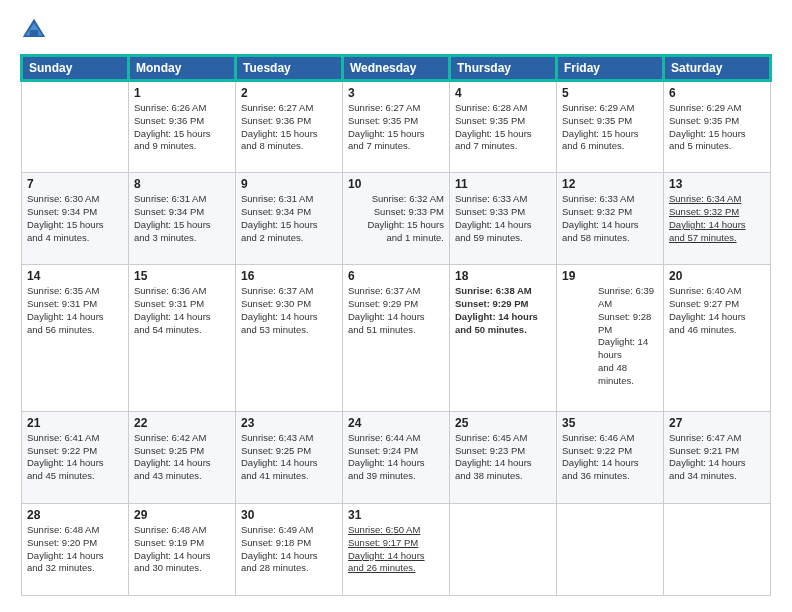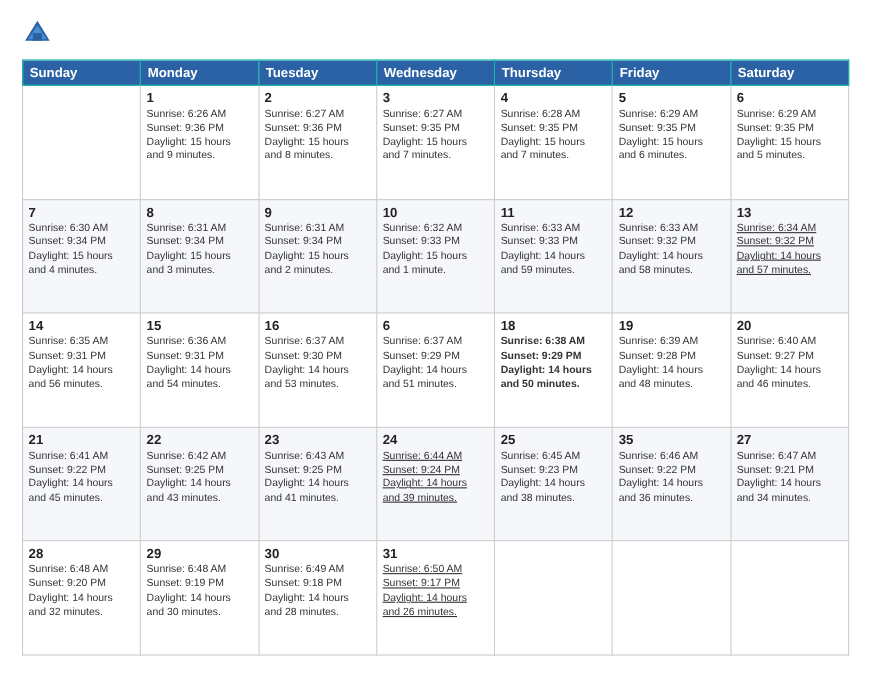--- a/index.html
+++ b/index.html
@@ -56,21 +56,21 @@
       width: 100%;
       border-collapse: collapse;
       flex: 1;
     }
     .calendar th {
       background: #2a62a5;
       color: #fff;
       padding: 4px 6px;
       font-size: 12px;
       font-weight: bold;
-      border: 1px solid #14b8a6;
+      border: 3px solid #14b8a6;
       text-align: left;
     }
     .calendar td {
       border: 1px solid #ccc;
       padding: 4px 5px;
       vertical-align: top;
       width: calc(100% / 7);
       background: #fff;
       height: 80px;
     }
@@ -192,21 +192,21 @@
           </td>
           <td>
             <span class="day-num">9</span>
             <div class="day-detail" style="white-space: pre-line;">Sunrise: 6:31 AM
 Sunset: 9:34 PM
 Daylight: 15 hours
 and 2 minutes.</div>
           </td>
           <td>
             <span class="day-num">10</span>
-            <div class="day-detail" style="white-space: pre-line;">Sunrise: 6:32 AM
+            <div class="day-detail" style="white-space: pre-line; text-align: right;">Sunrise: 6:32 AM
 Sunset: 9:33 PM
 Daylight: 15 hours
 and 1 minute.</div>
           </td>
           <td>
             <span class="day-num">11</span>
             <div class="day-detail" style="white-space: pre-line;">Sunrise: 6:33 AM
 Sunset: 9:33 PM
 Daylight: 14 hours
 and 59 minutes.</div>
@@ -257,21 +257,21 @@
           </td>
           <td>
             <span class="day-num">18</span>
             <div class="day-detail" style="white-space: pre-line; font-weight: bold;">Sunrise: 6:38 AM
 Sunset: 9:29 PM
 Daylight: 14 hours
 and 50 minutes.</div>
           </td>
           <td>
             <span class="day-num">19</span>
-            <div class="day-detail" style="white-space: pre-line;">Sunrise: 6:39 AM
+            <div class="day-detail" style="white-space: pre-line; margin-left: 36px;">Sunrise: 6:39 AM
 Sunset: 9:28 PM
 Daylight: 14 hours
 and 48 minutes.</div>
           </td>
           <td>
             <span class="day-num">20</span>
             <div class="day-detail" style="white-space: pre-line;">Sunrise: 6:40 AM
 Sunset: 9:27 PM
 Daylight: 14 hours
 and 46 minutes.</div>
@@ -294,21 +294,21 @@
           </td>
           <td>
             <span class="day-num">23</span>
             <div class="day-detail" style="white-space: pre-line;">Sunrise: 6:43 AM
 Sunset: 9:25 PM
 Daylight: 14 hours
 and 41 minutes.</div>
           </td>
           <td>
             <span class="day-num">24</span>
-            <div class="day-detail" style="white-space: pre-line; text-decoration: underline;">Sunrise: 6:44 AM
+            <div class="day-detail" style="white-space: pre-line;">Sunrise: 6:44 AM
 Sunset: 9:24 PM
 Daylight: 14 hours
 and 39 minutes.</div>
           </td>
           <td>
             <span class="day-num">25</span>
             <div class="day-detail" style="white-space: pre-line;">Sunrise: 6:45 AM
 Sunset: 9:23 PM
 Daylight: 14 hours
 and 38 minutes.</div>

